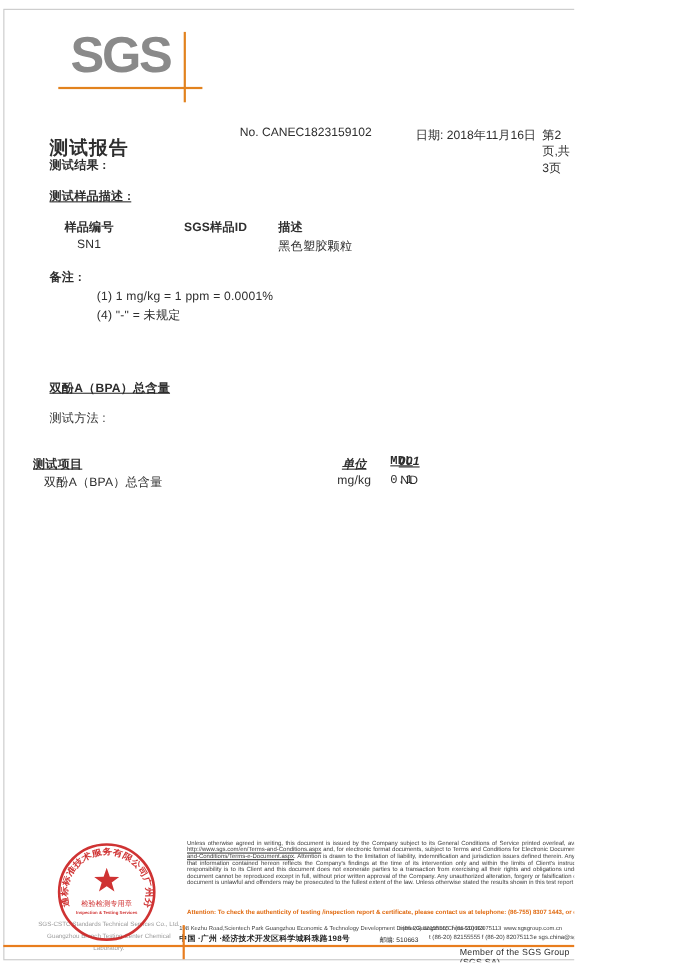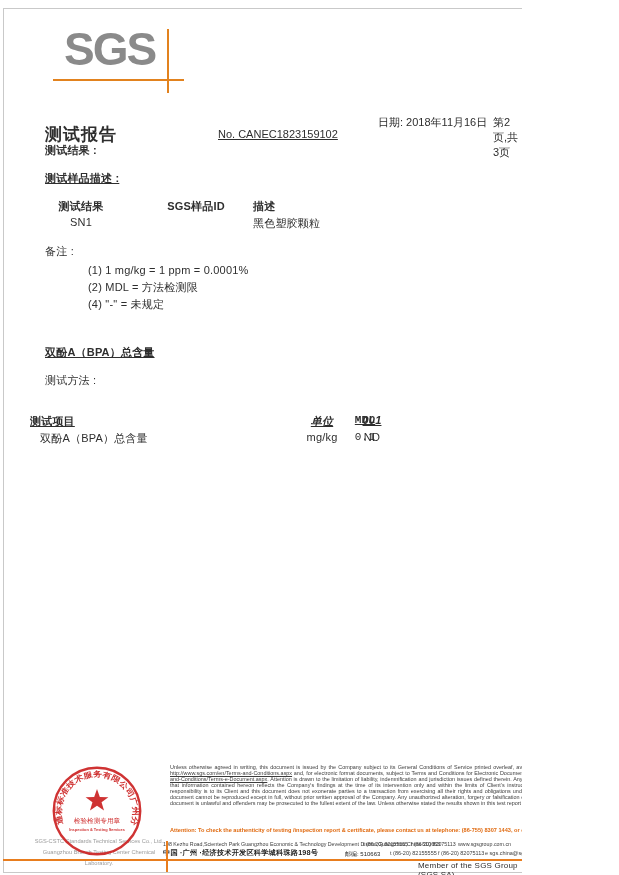--- a/index.html
+++ b/index.html
@@ -10,37 +10,37 @@
   }
   .abs { position:absolute; }
   .page-border { left:3px; top:8px; width:611px; height:863px; border:1px solid #c9c9c9; }
   
   .logo-text { left:64px; top:26px; font-size:46px; font-weight:bold; color:#8a8a8a; letter-spacing:-2px; line-height:1; }
   .logo-hline { left:53px; top:79px; width:131px; height:2px; background:#e2821e; }
   .logo-vline { left:167px; top:29px; width:2px; height:64px; background:#e2821e; }
   
   .doc-title { left:45px; top:123px; font-size:17px; font-weight:bold; letter-spacing:1px; }
   .hdr-sm { font-size:11px; color:#2e2e2e; }
-  .report-no { left:218px; top:128px;text-decoration:underline; }
+  .report-no { left:218px; top:115px; }
   .report-date { left:378px; top:115px; }
   .report-pages { left:493px; top:115px; }
   
   .t11 { font-size:11px; letter-spacing:0.2px; }
   .bold { font-weight:bold; }
   .it { font-style:italic; }
   .u { text-decoration:underline;text-align:center; }
   .center { text-align:center; }
   .results-label { left:45px; top:143px; }
   .sample-heading { left:45px; top:171px; }
   .col-sn { left:45px; width:72px; }
   .col-id { left:146px; width:100px; }
   .col-desc { left:253px; }
   .hrow { top:199px; }
   .drow { top:216px; }
-  .notes-label { left:45px; top:244px; }
+  .notes-label { left:45px; top:244px;font-weight:bold; }
   .notes-list { left:88px; top:262px; line-height:17px; }
   .bpa-heading { left:45px; top:345px; }
   .method-label { left:45px; top:373px; }
   .method-text { left:98px; top:373px; width:480px; line-height:19px; letter-spacing:0.3px; }
   .rt-hrow { top:414px; }
   .rt-drow { top:431px; }
   .rt-item-h { left:30px; }
   .rt-item-d { left:40px; }
   .rt-unit { left:302px; width:40px; }
   .rt-mdl { left:345px; width:40px;font-family:Liberation Mono, monospace; }
@@ -79,31 +79,30 @@
   <div class="abs logo-vline"></div>
 
   <div class="abs doc-title">测试报告</div>
   <div class="abs hdr-sm report-no">No. CANEC1823159102</div>
   <div class="abs hdr-sm report-date">日期: 2018年11月16日</div>
   <div class="abs hdr-sm report-pages">第2页,共3页</div>
 
   <div class="abs t11 bold results-label">测试结果 :</div>
   <div class="abs t11 bold u sample-heading">测试样品描述 :</div>
 
-  <div class="abs t11 bold center col-sn hrow">测试结果</div>
+  <div class="abs t11 bold center col-sn hrow">样品编号</div>
   <div class="abs t11 bold center col-id hrow">SGS样品ID</div>
   <div class="abs t11 bold col-desc hrow">描述</div>
 
   <div class="abs t11 center col-sn drow">SN1</div>
   <div class="abs t11 col-desc drow">黑色塑胶颗粒</div>
 
   <div class="abs t11 notes-label">备注 :</div>
   <div class="abs t11 notes-list">
     <div>(1) 1 mg/kg = 1 ppm = 0.0001%</div>
-    <div>(2) MDL = 方法检测限</div>
     <div>(4) "-" = 未规定</div>
   </div>
 
   <div class="abs t11 bold u bpa-heading">双酚A（BPA）总含量</div>
   <div class="abs t11 method-label">测试方法 :</div>
   <div class="abs t11 method-text">
   </div>
 
   <div class="abs t11 bold u rt-item-h rt-hrow">测试项目</div>
   <div class="abs t11 bold u it center rt-unit rt-hrow">单位</div>

